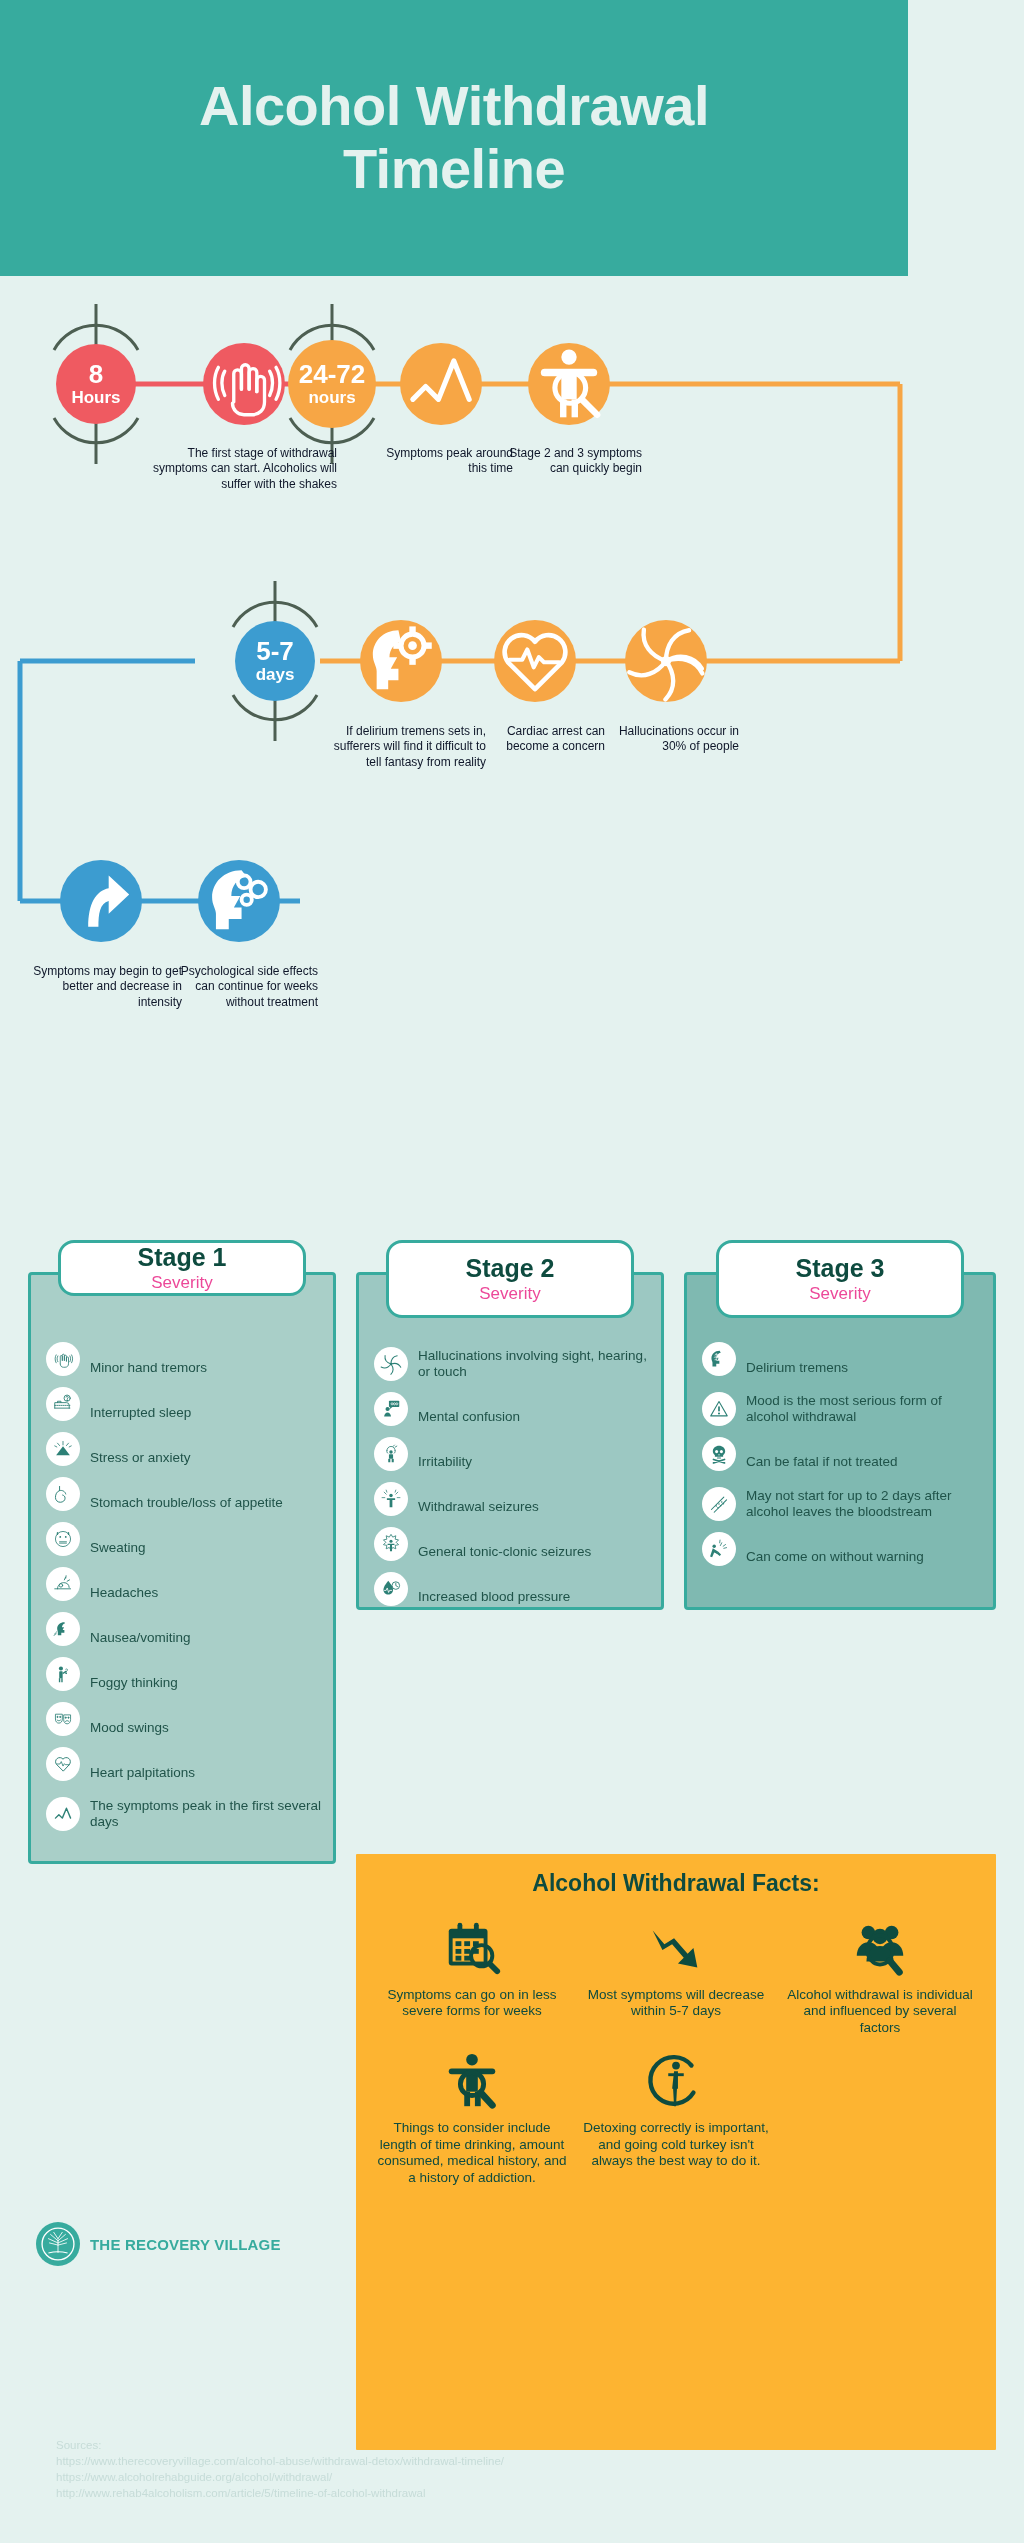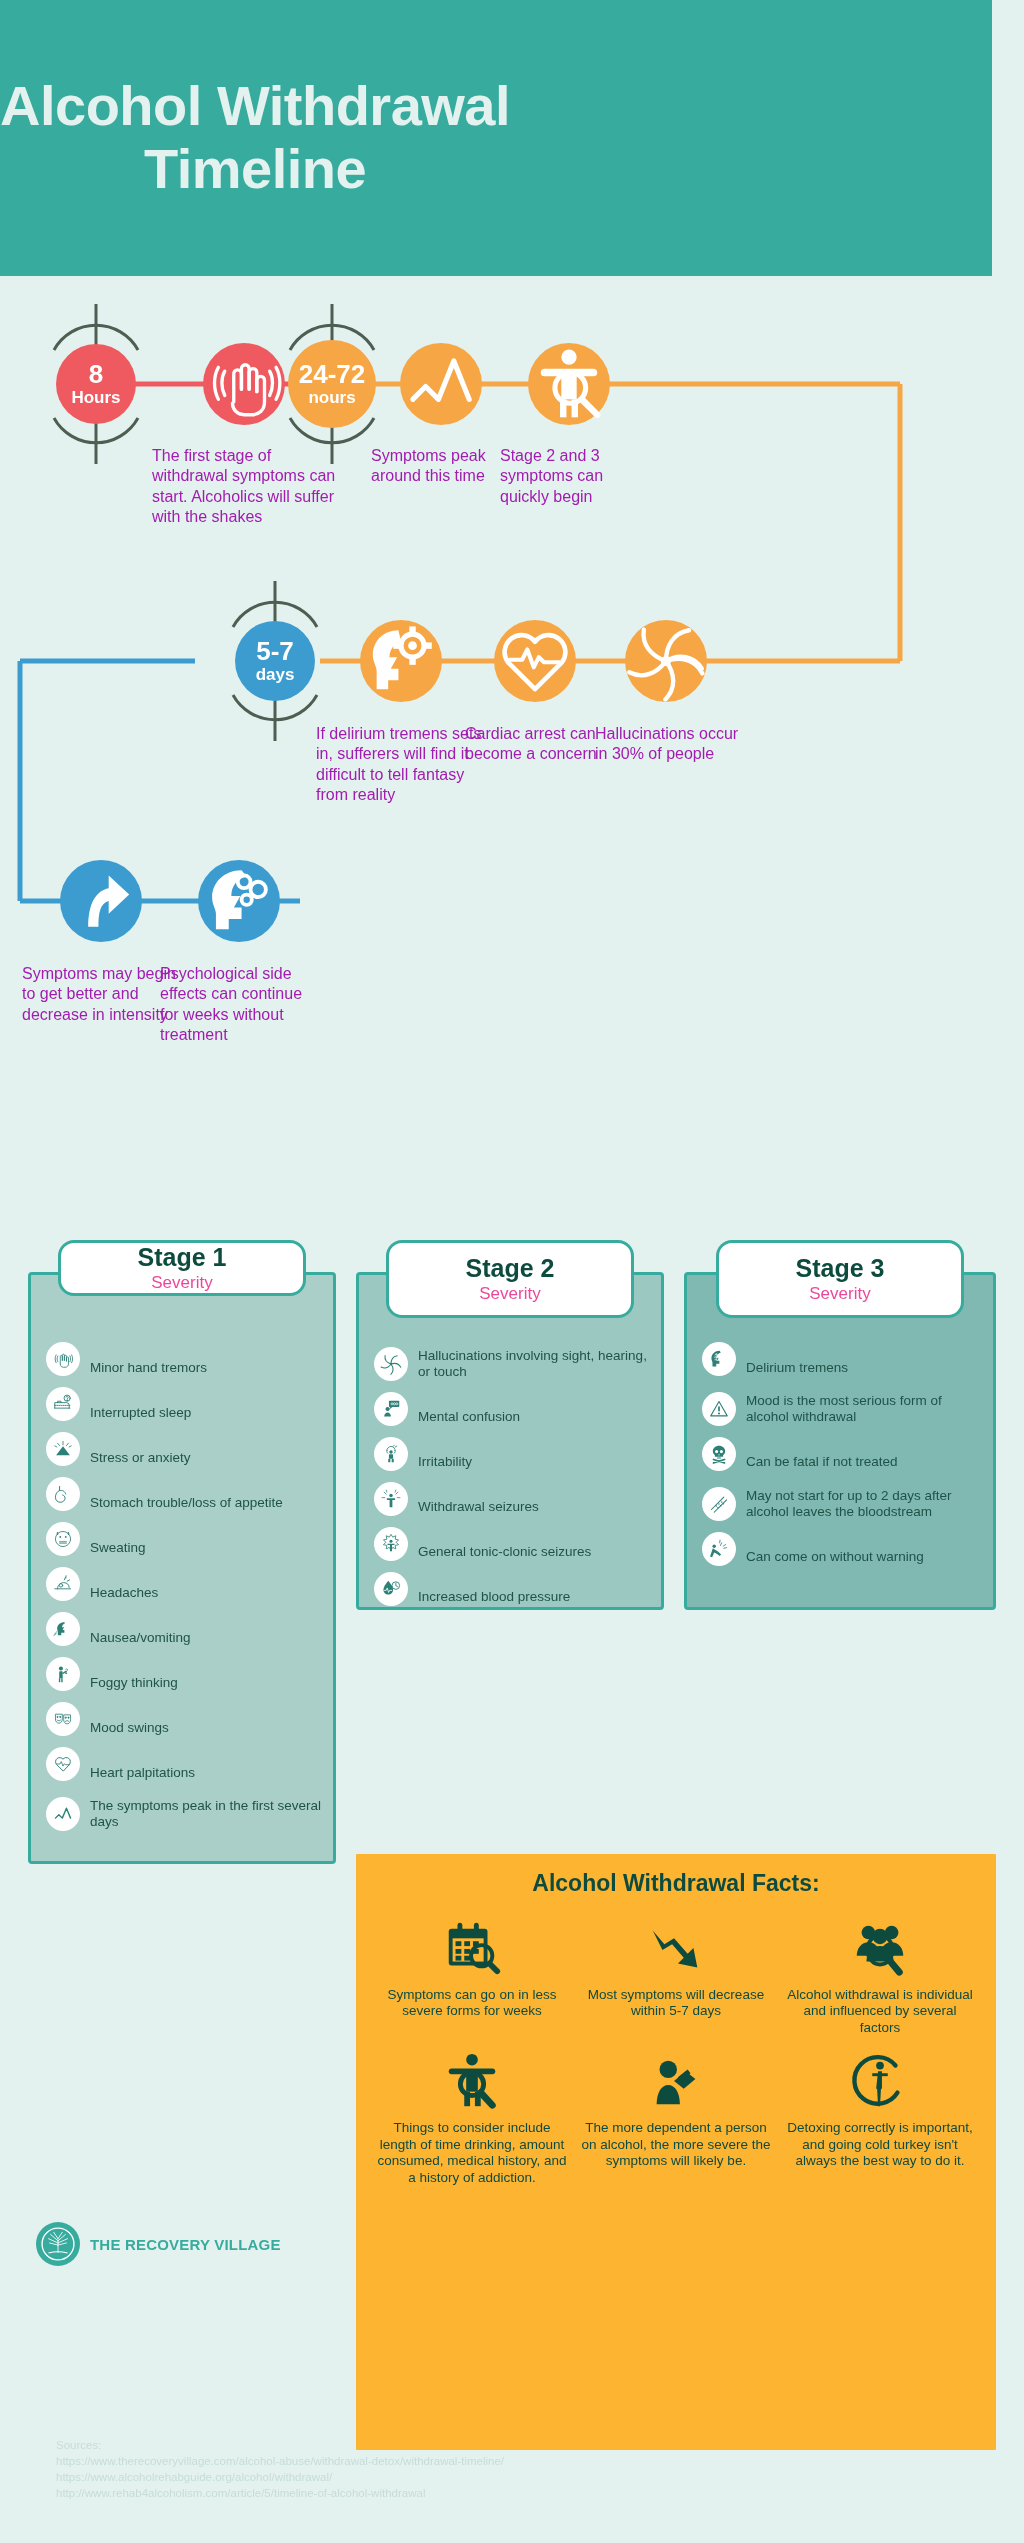--- a/index.html
+++ b/index.html
@@ -10,23 +10,23 @@
   }
   #page{
     position:relative;
     width:1024px; height:2543px;
     background:#e4f2ef;
     overflow:hidden;
   }
 
   
   #header{
-    position:absolute; left:0; top:0; width:992px; height:276px;
+    position:absolute; left:0; top:0; width:908px; height:276px;
     background:#37ab9e;
-    display:flex; align-items:center; 
+    display:flex; align-items:center; justify-content:center;
     text-align:center;
   }
   #header h1{
     color:#e4f2ef;
     font-size:56px;
     font-weight:bold;
     line-height:1.12;
     letter-spacing:-0.5px;
   }
 
@@ -46,24 +46,24 @@
   .node.orange{ background:#f7a645; }
   .node.blue{ background:#3c9cd0; }
   .node .stamp{ line-height:1.05; }
   .node .stamp .big{ display:block; font-size:26px; font-weight:bold; }
   .node .stamp .small{ display:block; font-size:17px; font-weight:bold; }
   .node .ico{ width:62%; height:62%; display:block; }
   .node .ico svg{ width:100%; height:100%; display:block; }
 
   .cap{
     position:absolute;
-    text-align:left;
-    font-size:16px;
+    text-align:right;
+    font-size:12px;
     line-height:1.28;
-    color:#a21caf;
+    color:#0f172a;
     z-index:5;
   }
 
   
   #stages{ position:absolute; left:0; top:1232px; width:1024px; height:640px; }
   .stage-panel{
     position:absolute;
     border:3px solid #37ab9e;
     border-radius:4px;
   }
@@ -750,33 +750,20 @@
                 <circle cx="32" cy="35" r="12"></circle>
               </g>
               <path d="M41 44l12 13" stroke="#0e4b3f" stroke-width="7" stroke-linecap="round"></path>
             </svg>
           </div>
           <div class="ftext">Things to consider include length of time drinking, amount consumed, medical history, and a history of addiction.</div>
         </div>
         <div class="fcell">
           <div class="ficon">
             <svg viewBox="0 0 64 64">
-              <g fill="#0e4b3f">
-                <circle cx="24" cy="20" r="9"></circle>
-                <path d="M12 56c0-12 5-20 12-20s12 8 12 20z"></path>
-                <path d="M30 32l12-10 10 8-12 10z"></path>
-                <path d="M34 28l10-8 3 4-10 8z"></path>
-              </g>
-            </svg>
-          </div>
-          <div class="ftext">The more dependent a person on alcohol, the more severe the symptoms will likely be.</div>
-        </div>
-        <div class="fcell">
-          <div class="ficon">
-            <svg viewBox="0 0 64 64">
               <g fill="none" stroke="#0e4b3f" stroke-width="4.5" stroke-linecap="round">
                 <path d="M48 16A24 24 0 1050 44"></path>
               </g>
               <g fill="#0e4b3f">
                 <circle cx="32" cy="16" r="4"></circle>
                 <path d="M30 22h4v18h-1l-1 18h-2l-1-18h-1z"></path>
                 <path d="M24 24h16v3H24z"></path>
               </g>
             </svg>
           </div>

